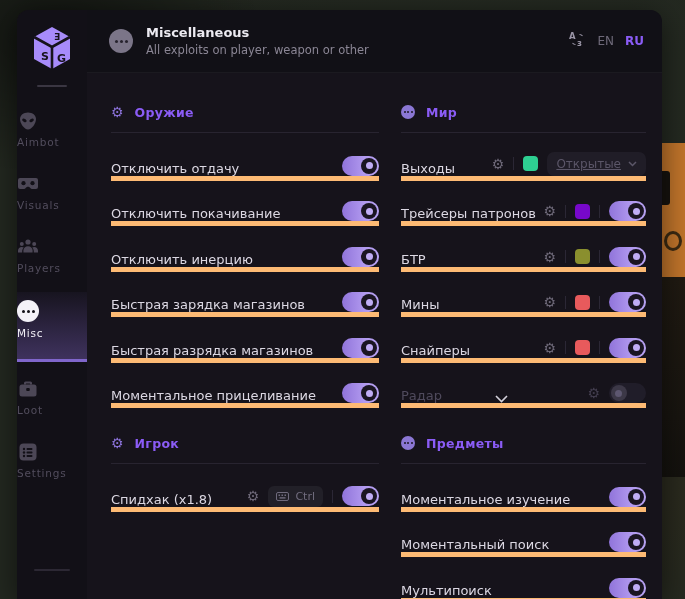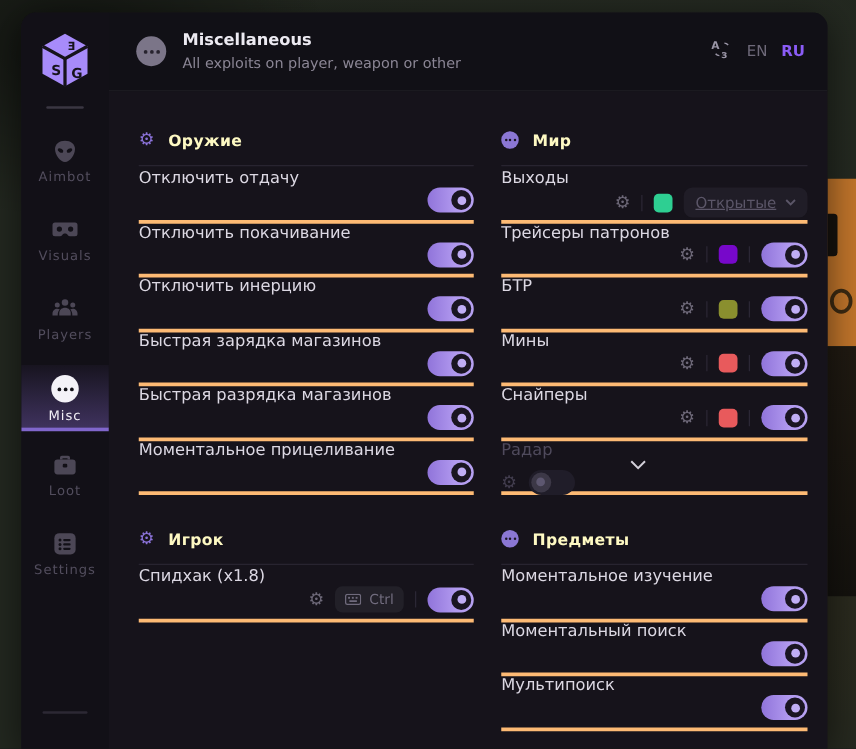--- a/index.html
+++ b/index.html
@@ -23,25 +23,25 @@
 
   
   .panel{position:absolute;left:17px;top:10px;width:645px;height:589px;
     background:#16131b;border-radius:12px 12px 0 0;display:flex;overflow:hidden;
     box-shadow:0 6px 30px rgba(0,0,0,.55);}
 
   
   .sidebar{width:70px;background:#121017;display:flex;flex-direction:column;align-items:center;flex-shrink:0;position:relative;}
   .logo{margin-top:15px;width:42px;height:46px;display:flex;align-items:center;justify-content:center;}
   .side-div{width:30px;height:2px;background:#3a3642;border-radius:2px;margin:14px 0 16px;}
-  .nav-item{width:100%;display:flex;flex-direction:column;align-items:center;gap:5px;padding:8px 0;margin-bottom:10px;cursor:pointer;}
+  .nav-item{width:100%;display:flex;flex-direction:column;align-items:flex-start;gap:5px;padding:8px 0;margin-bottom:10px;cursor:pointer;}
   .nav-item .nicon{width:22px;height:20px;display:flex;align-items:center;justify-content:center;}
   .nav-item .nlabel{font-size:10.5px;letter-spacing:.8px;color:#524d5d;}
   .nav-item svg{fill:#4c4756;}
-  .nav-item.active{background:linear-gradient(180deg,rgba(124,97,190,.05),rgba(124,97,190,.42));border-bottom:3px solid #8066cc;padding-bottom:3px;margin-bottom:9px;}
+  .nav-item.active{background:linear-gradient(180deg,rgba(124,97,190,.05),rgba(124,97,190,.42));border-bottom:3px solid #8066cc;padding-bottom:20px;margin-bottom:9px;}
   .nav-item.active .nlabel{color:#f2f0f6;}
   .misc-circle{width:22px;height:22px;border-radius:50%;background:#4c4756;display:flex;align-items:center;justify-content:center;gap:2px;}
   .nav-item.active .misc-circle{background:#f4f2f8;}
   .misc-circle i{width:3px;height:3px;border-radius:50%;background:#121017;display:block;}
   .sidebar .bottom-div{position:absolute;bottom:28px;left:50%;transform:translateX(-50%);width:36px;height:2px;background:#2c2834;border-radius:2px;}
 
   
   .content{flex:1;display:flex;flex-direction:column;min-width:0;}
   .header{height:62px;flex-shrink:0;background:#111016;border-bottom:1px solid rgba(255,255,255,.045);
     display:flex;align-items:center;padding:0 18px 0 22px;}
@@ -54,24 +54,24 @@
   .lang{font-size:12px;color:#6e6979;cursor:pointer;}
   .lang.active{color:#8b5cf6;font-weight:bold;}
 
   .main{flex:1;padding:30px 16px 0 24px;display:grid;grid-template-columns:268px 1fr;column-gap:22px;overflow:hidden;}
 
   .section{margin-bottom:26px;}
   .sec-head{display:flex;align-items:center;gap:11px;height:18px;margin-bottom:11px;}
   .sec-gear{color:#8b72d9;font-size:14px;line-height:1;}
   .sec-dots{width:14px;height:14px;border-radius:50%;background:#8b77d4;display:flex;align-items:center;justify-content:center;gap:1.5px;}
   .sec-dots i{width:2px;height:2px;border-radius:50%;background:#1c1724;display:block;}
-  .sec-title{font-size:12.5px;font-weight:bold;color:#fef9c3;letter-spacing:.3px;}
+  .sec-title{font-size:12.5px;font-weight:bold;color:#8b5cf6;letter-spacing:.3px;}
   .sec-div{height:1px;background:#282430;margin-bottom:2px;}
 
-  .row{height:40.5px;display:flex;align-items:flex-start;border-bottom:3px solid #fdba74;flex-direction:column;}
+  .row{height:40.5px;display:flex;align-items:flex-end;border-bottom:5px solid #fdba74;}
   .row-label{font-size:13px;color:#dcd8e3;white-space:nowrap;}
   .row.disabled .row-label{color:#4f4a5c;}
   .ctrl{margin-left:auto;display:flex;align-items:center;gap:9px;}
   .gear{color:#6d6878;font-size:14px;line-height:1;cursor:pointer;}
   .row.disabled .gear{color:#423d4e;}
   .vsep{width:1px;height:13px;background:#2b2735;}
   .swatch{width:15px;height:15px;border-radius:4px;cursor:pointer;}
 
   .toggle{width:37px;height:20px;border-radius:10px;position:relative;cursor:pointer;flex-shrink:0;
     background:linear-gradient(90deg,#9074da 0%,#b199ef 60%,#b7a2f2 100%);}

